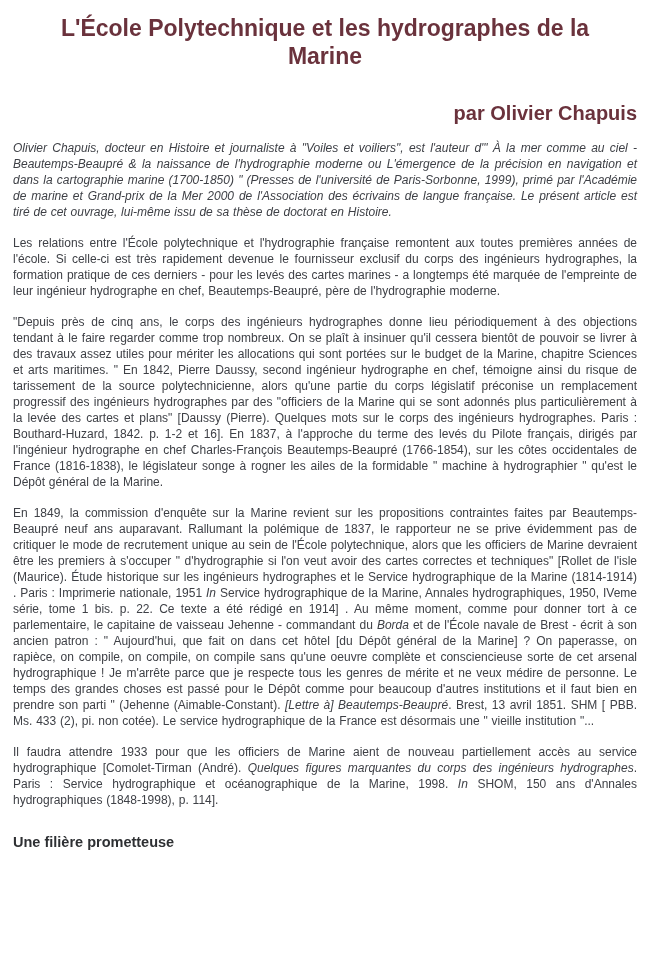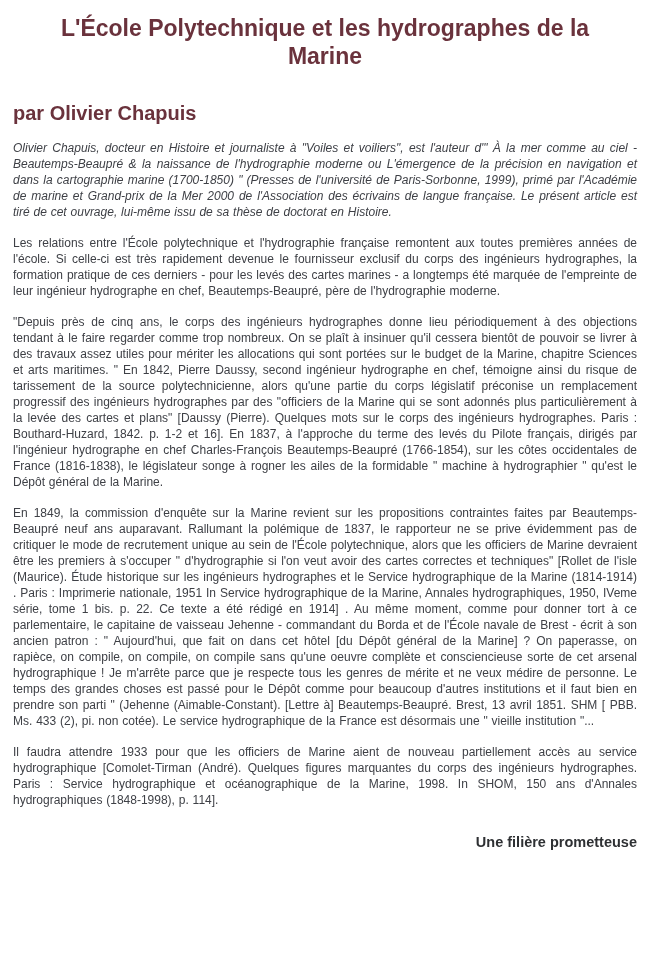--- a/index.html
+++ b/index.html
@@ -24,43 +24,44 @@
     line-height: 28px;
     font-weight: bold;
     text-align: center;
     color: var(--heading-color, #6a323c);
     margin: 12px 28px 0 28px;
   }
   h2.byline {
     font-size: 20px;
     line-height: 23px;
     font-weight: bold;
-    text-align: left;
+    text-align: right;
     color: var(--heading-color, #6a323c);
     margin: 32px 0 0 0;
   }
   .article p {
     font-size: 12px;
     line-height: 16px;
     text-align: justify;
     margin: 15px 0;
     word-spacing: 0.5px;
   }
   .article p.whole-italic {
     font-style: italic;
   }
   .article span.it {
+    font-style: italic;
   }
   h3.section-heading {
     font-size: 14.5px;
     line-height: 17px;
     font-weight: bold;
     color: var(--section-heading-color, #2e3033);
     margin: 26px 0 10px 0;
-    text-align: right;
+    text-align: left;
   }
 </style>
 </head>
 <body style="background: rgb(255, 255, 255);">
 
 <div class="page">
   <h1 class="page-title">L'École Polytechnique et les hydrographes de la Marine</h1>
 
   <h2 class="byline">par Olivier Chapuis</h2>
 

